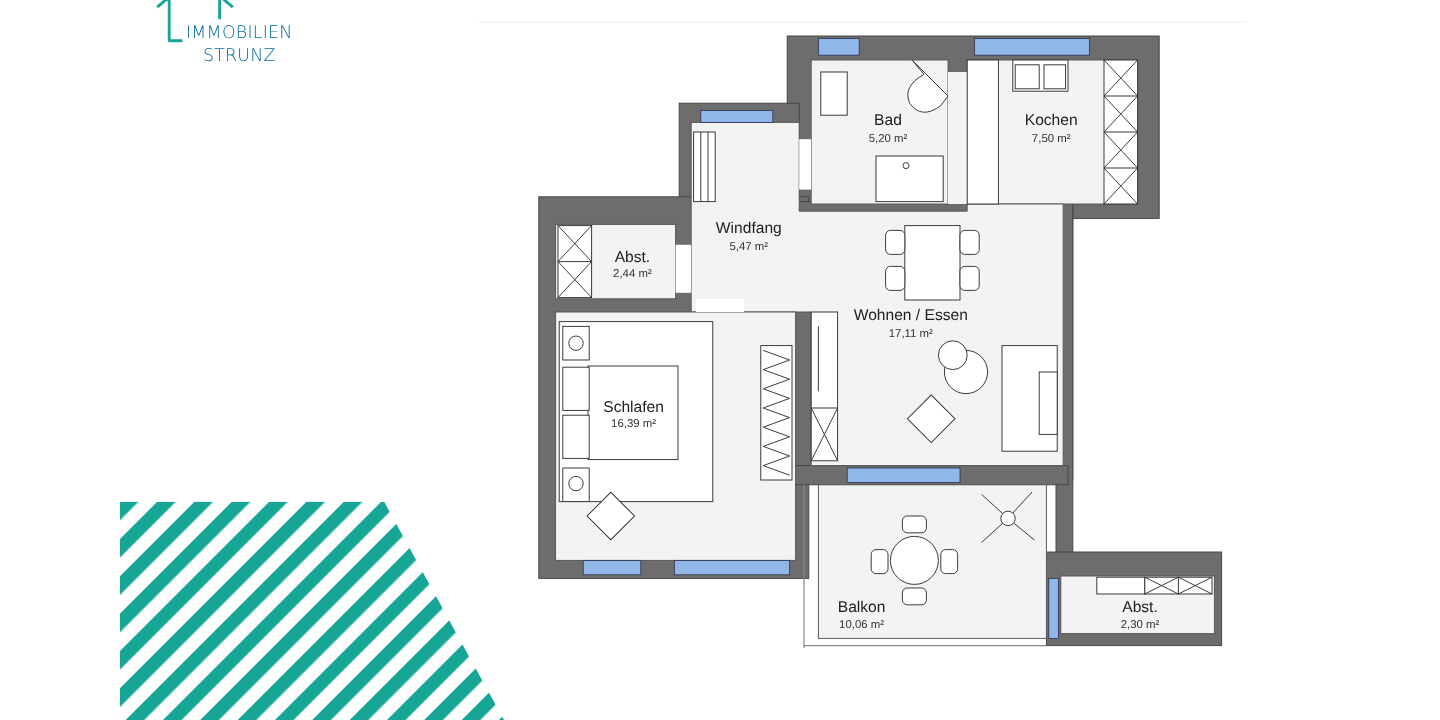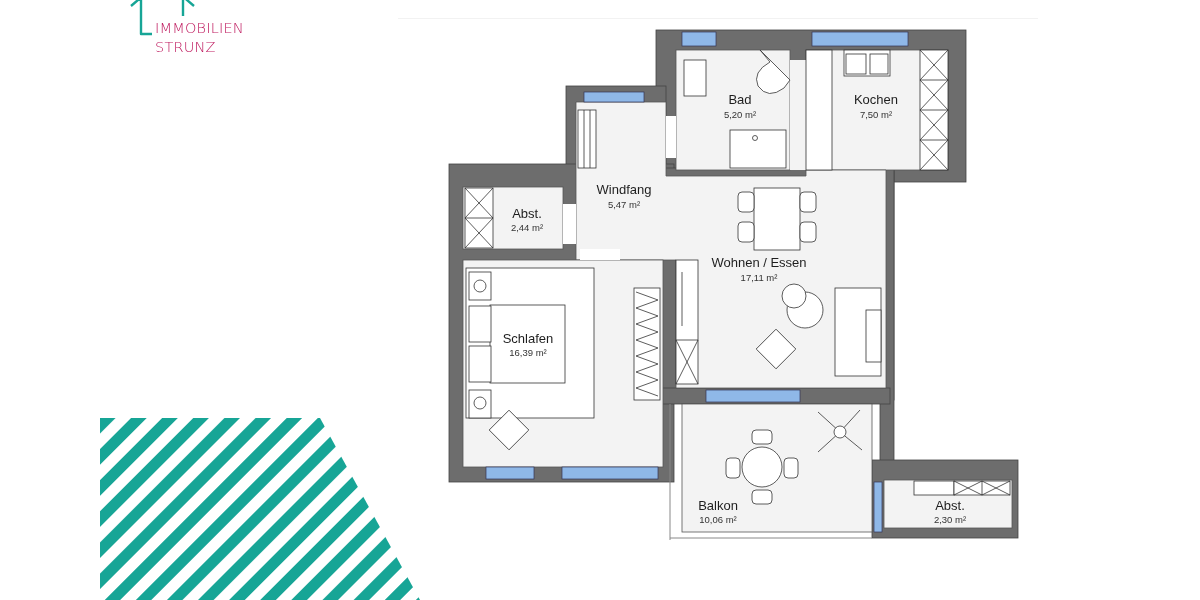--- a/index.html
+++ b/index.html
@@ -1,18 +1,18 @@
 <!DOCTYPE html>
 <html><head>
 <meta charset="utf-8">
 <style>
   html, body { margin: 0; padding: 0; background: #ffffff; }
   body { width: 1200px; height: 600px; position: relative; overflow: hidden; font-family: "Liberation Sans", sans-serif; }
   .logo { position: absolute; left: 128px; top: 0; width: 140px; height: 60px; }
-  .logo-text { position: absolute; left: 155px; top: 19px; color: #be185d; font-size: 14.5px; line-height: 19px; letter-spacing: 0.2px; font-family: "DejaVu Sans", sans-serif; font-weight: 300; }
+  .logo-text { position: absolute; left: 155px; top: 19px; color: #0369a1; font-size: 14.5px; line-height: 19px; letter-spacing: 0.2px; font-family: "DejaVu Sans", sans-serif; font-weight: 300; text-align: center; }
   .stripes { position: absolute; left: 100px; top: 418px; width: 320px; height: 182px; }
   .plan { position: absolute; left: 0; top: 0; width: 1200px; height: 600px; }
   .topline { position: absolute; left: 398px; top: 18px; width: 640px; height: 1px; background: #f2f2f2; }
   .room-label { font-family: "Liberation Sans", sans-serif; font-size: 13px; fill: #1e1e1e; }
   .room-area { font-family: "Liberation Sans", sans-serif; font-size: 9.5px; fill: #333; }
 </style>
 </head>
 <body>
 
 <svg class="logo" viewBox="128 0 140 60">

